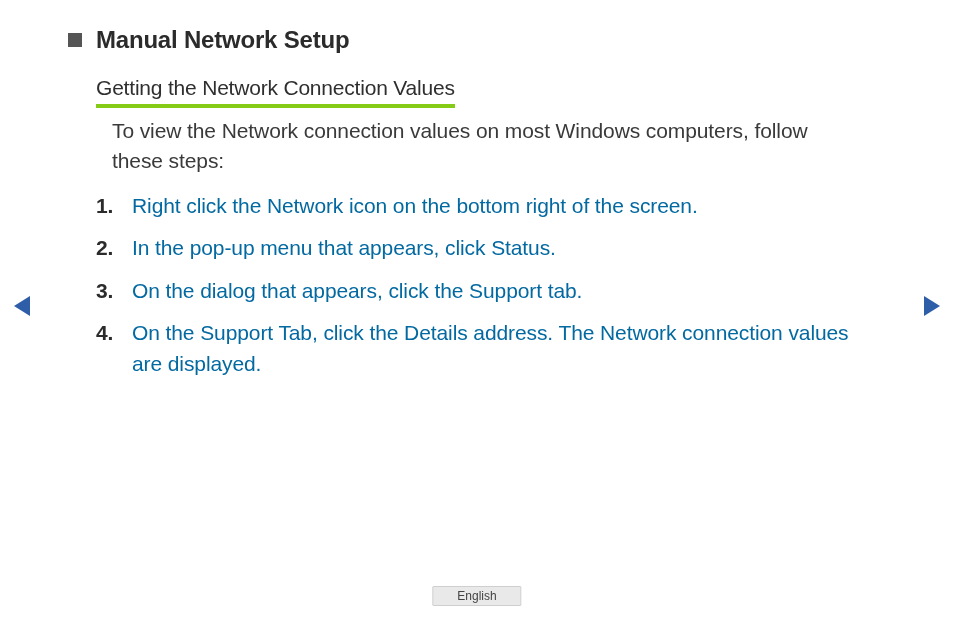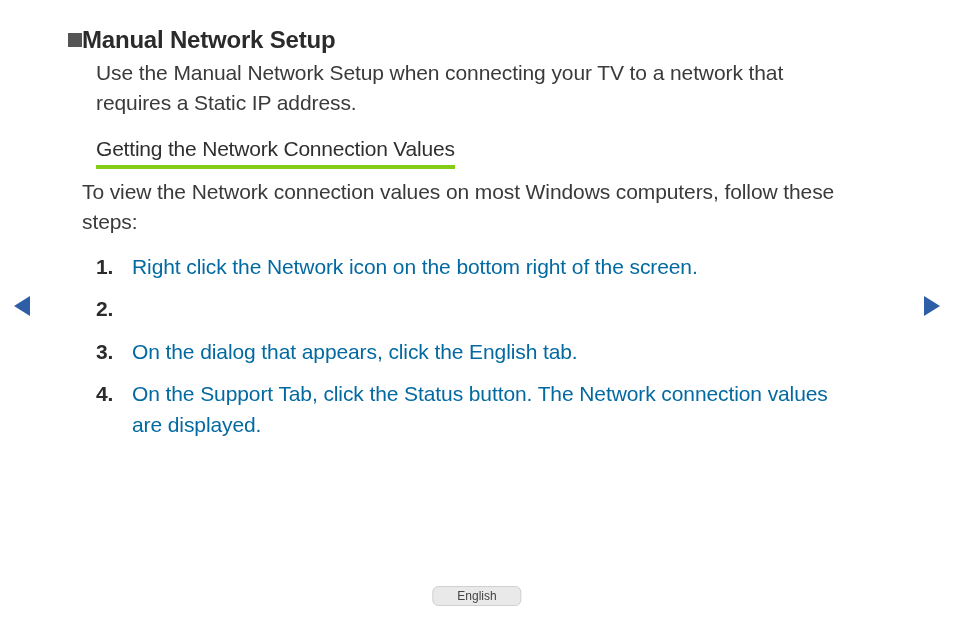--- a/index.html
+++ b/index.html
@@ -15,20 +15,21 @@
       position: relative;
       color: #333;
       -webkit-font-smoothing: antialiased;
     }
     .content-area {
       padding: 26px 92px 0 68px;
     }
     .heading-row {
       display: flex;
       align-items: center;
+      gap: 14px;
       margin-bottom: 4px;
     }
     .square-bullet {
       width: 14px;
       height: 14px;
       background: #555;
       flex-shrink: 0;
     }
     .main-heading {
       font-size: 24px;
@@ -53,21 +54,21 @@
       display: inline-block;
       border-bottom: 4px solid #84cc16;
       padding-bottom: 4px;
       letter-spacing: -0.2px;
     }
     .sub-intro {
       font-size: 21px;
       color: #3a3a3a;
       font-weight: 300;
       line-height: 1.45;
-      margin-left: 14px;
+      margin-left: 44px;
       margin-top: 8px;
       letter-spacing: -0.1px;
     }
     .steps {
       margin-top: 14px;
       margin-left: 28px;
     }
     .step-item {
       display: flex;
       margin-bottom: 12px;
@@ -107,55 +108,55 @@
       border-color: transparent transparent transparent #2e5ea8;
       cursor: pointer;
     }
     .language-badge {
       position: absolute;
       bottom: 18px;
       left: 50%;
       transform: translateX(-50%);
       background: #e9e9e9;
       border: 1px solid #cfcfcf;
-      border-radius: 6px;
+      border-radius: 1px;
       font-size: 12px;
       color: #444;
       padding: 2px 24px;
       font-weight: 400;
     }
   </style>
 </head>
 <body>
 
 <div class="content-area">
   <div class="heading-row">
     <div class="square-bullet"></div>
     <div class="main-heading">Manual Network Setup</div>
   </div>
-  <div class="intro-text">Use the Manual Network Setup when connecting your TV to a network that requires a Static IP address.</div>
 
   <div class="subheading">Getting the Network Connection Values</div>
   <div class="sub-intro">To view the Network connection values on most Windows computers, follow these steps:</div>
 
   <div class="steps">
     <div class="step-item">
       <div class="step-num">1.</div>
       <div class="step-text">Right click the Network icon on the bottom right of the screen.</div>
     </div>
     <div class="step-item">
       <div class="step-num">2.</div>
+      <div class="step-text">In the pop-up menu that appears, click Status.</div>
     </div>
     <div class="step-item">
       <div class="step-num">3.</div>
-      <div class="step-text">On the dialog that appears, click the English tab.</div>
+      <div class="step-text">On the dialog that appears, click the Support tab.</div>
     </div>
     <div class="step-item">
       <div class="step-num">4.</div>
-      <div class="step-text">On the Support Tab, click the Status button. The Network connection values are displayed.</div>
+      <div class="step-text">On the Support Tab, click the Details address. The Network connection values are displayed.</div>
     </div>
   </div>
 </div>
 
 <div class="nav-left"></div>
 <div class="nav-right"></div>
 
 <div class="language-badge">English</div>
 
 </body></html>

